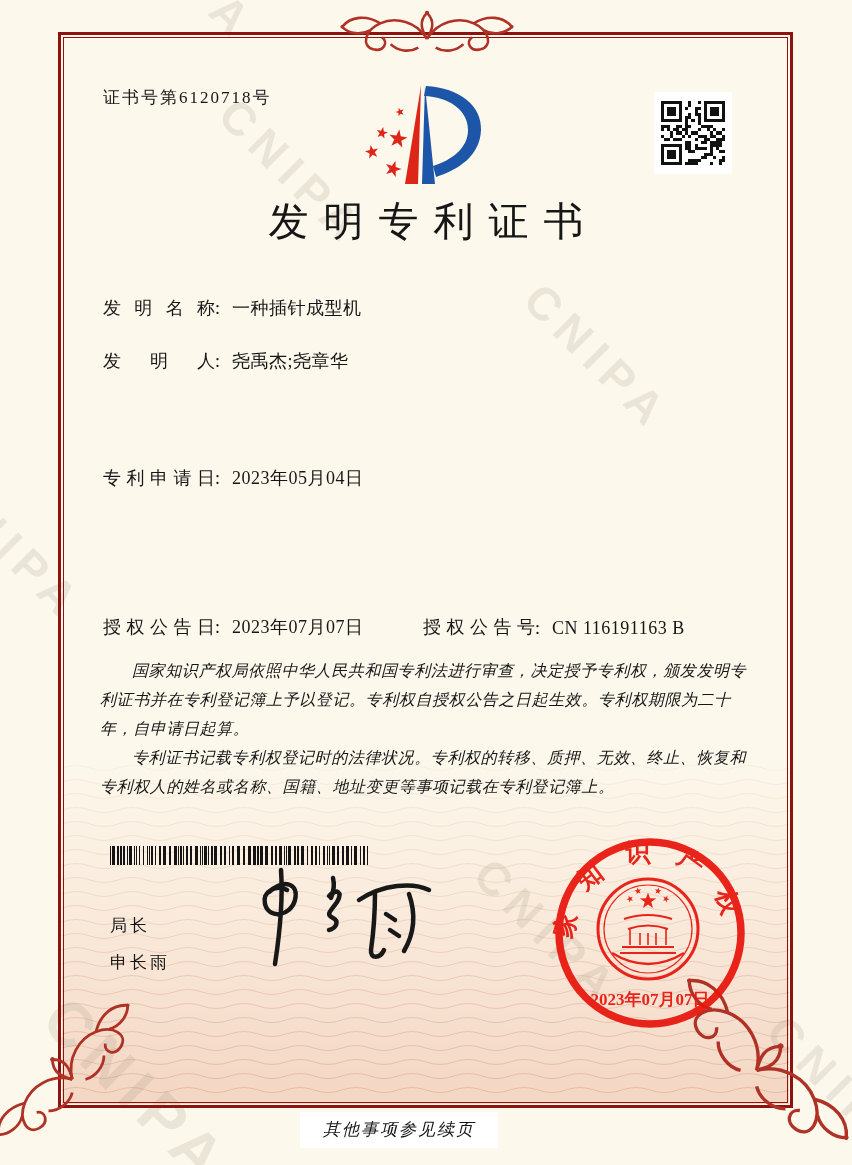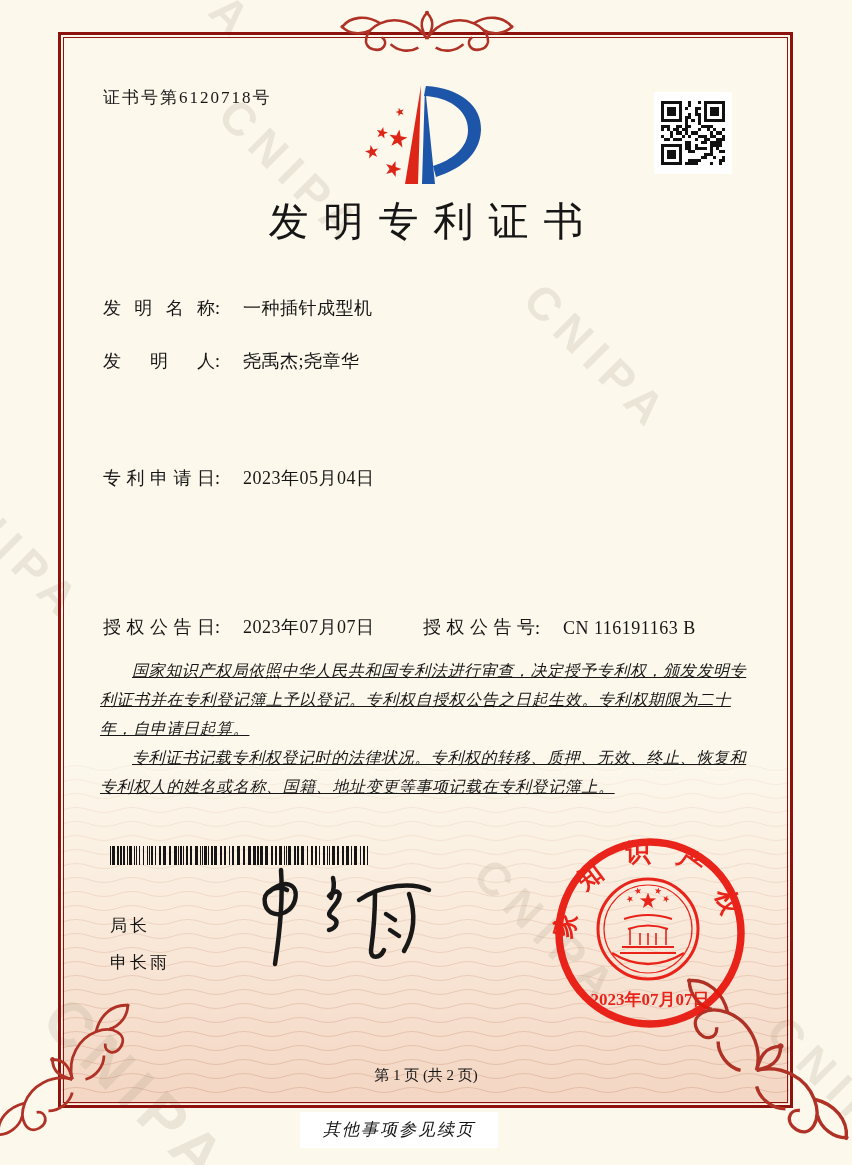--- a/index.html
+++ b/index.html
@@ -21,26 +21,26 @@
   .cert-no{position:absolute;left:103px;top:86px;font-size:17px;letter-spacing:2px;}
   .logo{position:absolute;left:348px;top:80px;}
   .qr-box{position:absolute;left:654px;top:92px;width:78px;height:82px;background:#fff;
           display:flex;align-items:center;justify-content:center;}
   .title{position:absolute;left:0;top:194px;width:100%;text-align:center;
          font-size:40px;font-weight:400;letter-spacing:15px;text-indent:15px;}
   
   .row{position:absolute;left:103px;width:690px;font-size:18px;white-space:nowrap;}
   .flabel{display:inline-block;width:112px;text-align:justify;text-align-last:justify;vertical-align:bottom;}
   .fcolon{display:inline-block;}
-  .fvalue{margin-left:23px;letter-spacing:.5px;text-align:center;}
+  .fvalue{margin-left:12px;letter-spacing:.5px;text-align:center;}
   .grant2{position:absolute;left:320px;top:0;}
   
   .paras{position:absolute;left:100px;top:656px;width:662px;font-size:16px;line-height:29px;
          font-style:italic;letter-spacing:.6px;}
-  .paras p{margin:0;text-indent:2em;text-decoration:underline;}
+  .paras p{margin:0;text-indent:2em;}
   
   .barcode{position:absolute;left:110px;top:846px;width:262px;height:19px;display:flex;align-items:stretch;}
   .barcode div{background:#141414;height:100%;}
   .director-title{position:absolute;left:110px;top:914px;font:500 17px "Liberation Sans","DejaVu Sans",sans-serif;letter-spacing:3px;}
   .director-name{position:absolute;left:110px;top:951px;font:500 17px "Liberation Sans","DejaVu Sans",sans-serif;letter-spacing:3px;}
   .signature{position:absolute;left:225px;top:858px;}
   .seal{position:absolute;left:550px;top:833px;opacity:.93;}
   .page-info{position:absolute;left:0;top:1066px;width:100%;text-align:center;font-size:15px;}
   .footer-note{position:absolute;left:300px;top:1112px;width:198px;height:36px;line-height:36px;
                background:#ffffff;text-align:center;font-size:17px;font-style:italic;letter-spacing:2px;}
@@ -466,21 +466,20 @@
         </g>
       <path d="M74,86 Q98,78 122,86" stroke-width="2"></path>
       <path d="M78,96 Q98,89 118,96" stroke-width="2"></path>
       <path d="M80,96 L80,112 M116,96 L116,112 M90,100 L90,112 M98,100 L98,112 M106,100 L106,112" stroke-width="1.6"></path>
       <path d="M72,114 L124,114 M70,120 L126,120" stroke-width="2"></path>
       <path d="M62,120 Q98,142 134,120" stroke-width="2.4"></path>
     </g>
     <text x="100" y="172" text-anchor="middle" font-size="17" font-weight="bold" fill="#e8150c" font-family="'Liberation Serif','DejaVu Serif',serif">2023年07月07日</text>
   </svg>
 
-  <div class="page-info">第 1 页 (共 2 页)</div>
   <div class="footer-note">其他事项参见续页</div>
 
   <svg width="0" height="0" style="position:absolute;">
     <symbol id="flourish" viewBox="0 0 200 60">
       <g fill="none" stroke="#b03226" stroke-width="3">
         <path d="M100,38 C88,18 64,12 46,20 C28,28 24,46 38,50 C50,53 56,42 48,36"></path>
         <path d="M100,38 C112,18 136,12 154,20 C172,28 176,46 162,50 C150,53 144,42 152,36"></path>
         <path d="M100,38 C94,28 90,18 100,8 C110,18 106,28 100,38"></path>
         <path d="M46,20 C30,10 12,12 2,24 C10,32 24,34 34,28"></path>
         <path d="M154,20 C170,10 188,12 198,24 C190,32 176,34 166,28"></path>

